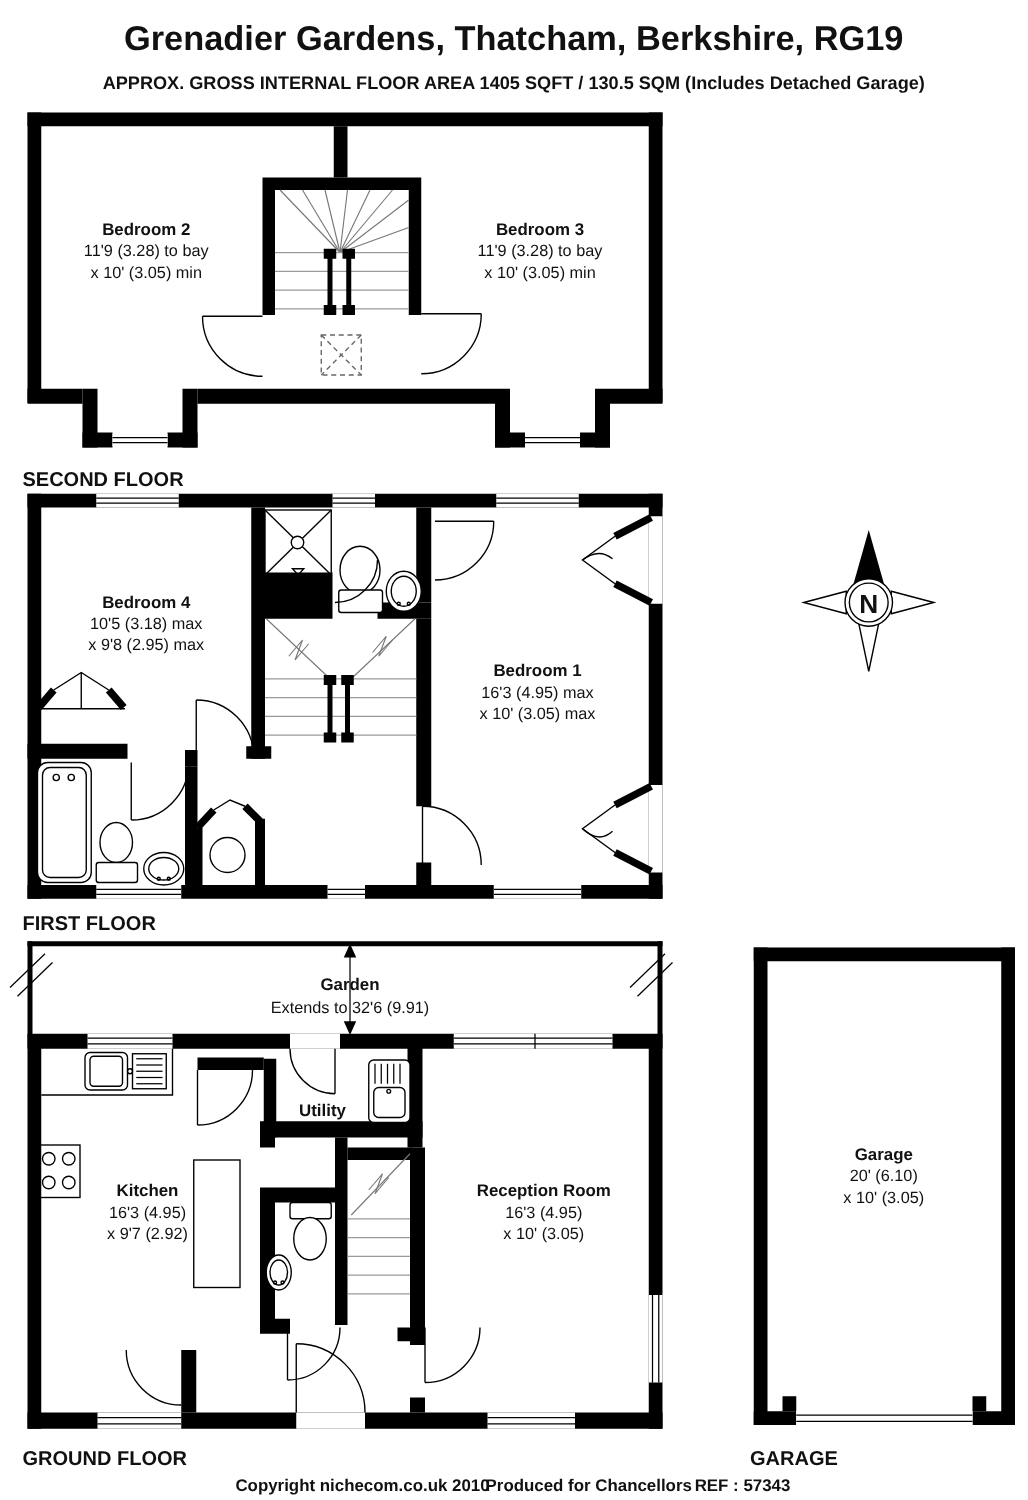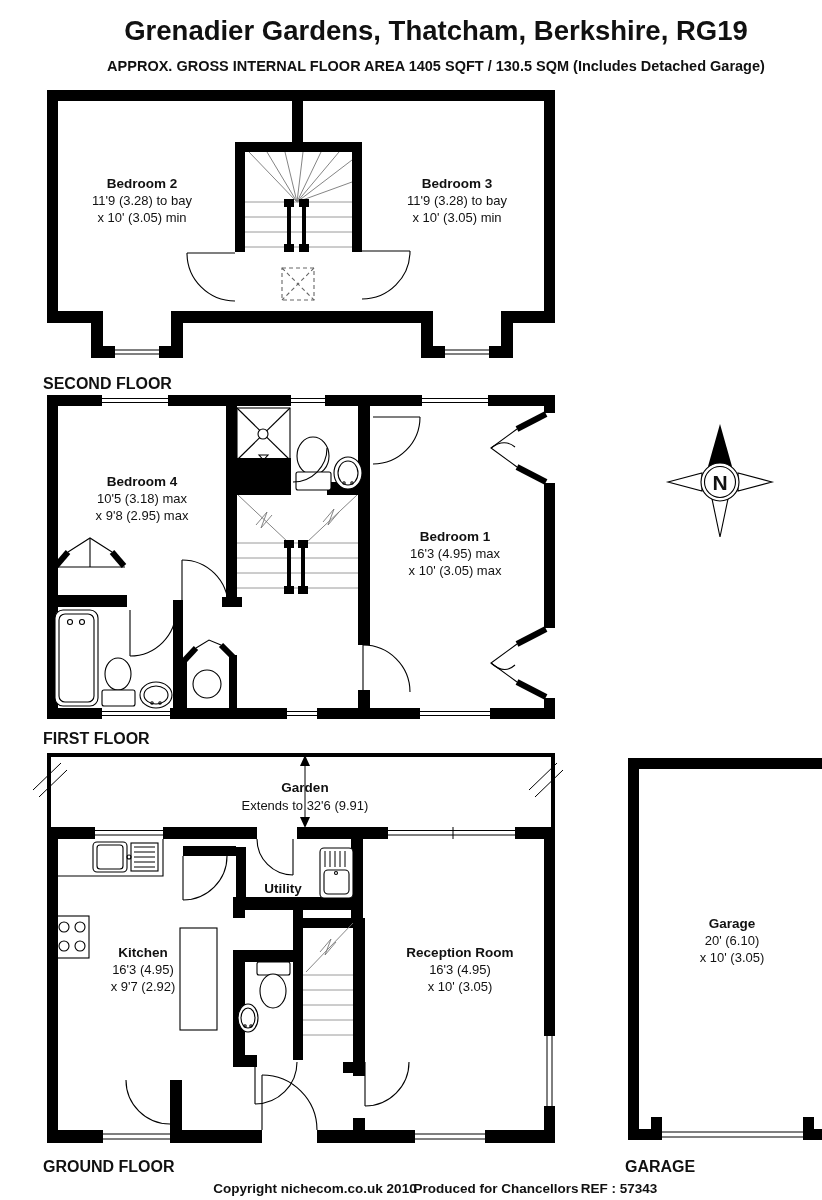--- a/index.html
+++ b/index.html
@@ -1,16 +1,16 @@
 <!DOCTYPE html>
 <html><head>
 <meta charset="utf-8">
 <style>
   html,body{margin:0;padding:0;background:#fff;}
-  .page{position:relative;width:766px;height:1200px;background:#fff;font-family:"Liberation Sans",sans-serif;margin-left:25px;}
+  .page{position:relative;width:766px;height:1200px;background:#fff;font-family:"Liberation Sans",sans-serif;}
   svg{display:block;}
   .w{fill:#000;stroke:none;}
   .win{fill:#fff;stroke:none;}
   .tl{stroke:#000;stroke-width:1.1;fill:none;}
   .tl2{stroke:#000;stroke-width:1.1;fill:#fff;}
   .stub{stroke:#000;stroke-width:6;fill:none;}
   .thinw{stroke:#000;stroke-width:1;fill:none;}
   .tread{stroke:#9a9a9a;stroke-width:1;fill:none;}
   .fan{stroke:#777;stroke-width:0.9;fill:none;}
   .dash{stroke:#666;stroke-width:1.1;fill:none;stroke-dasharray:4 3;}

